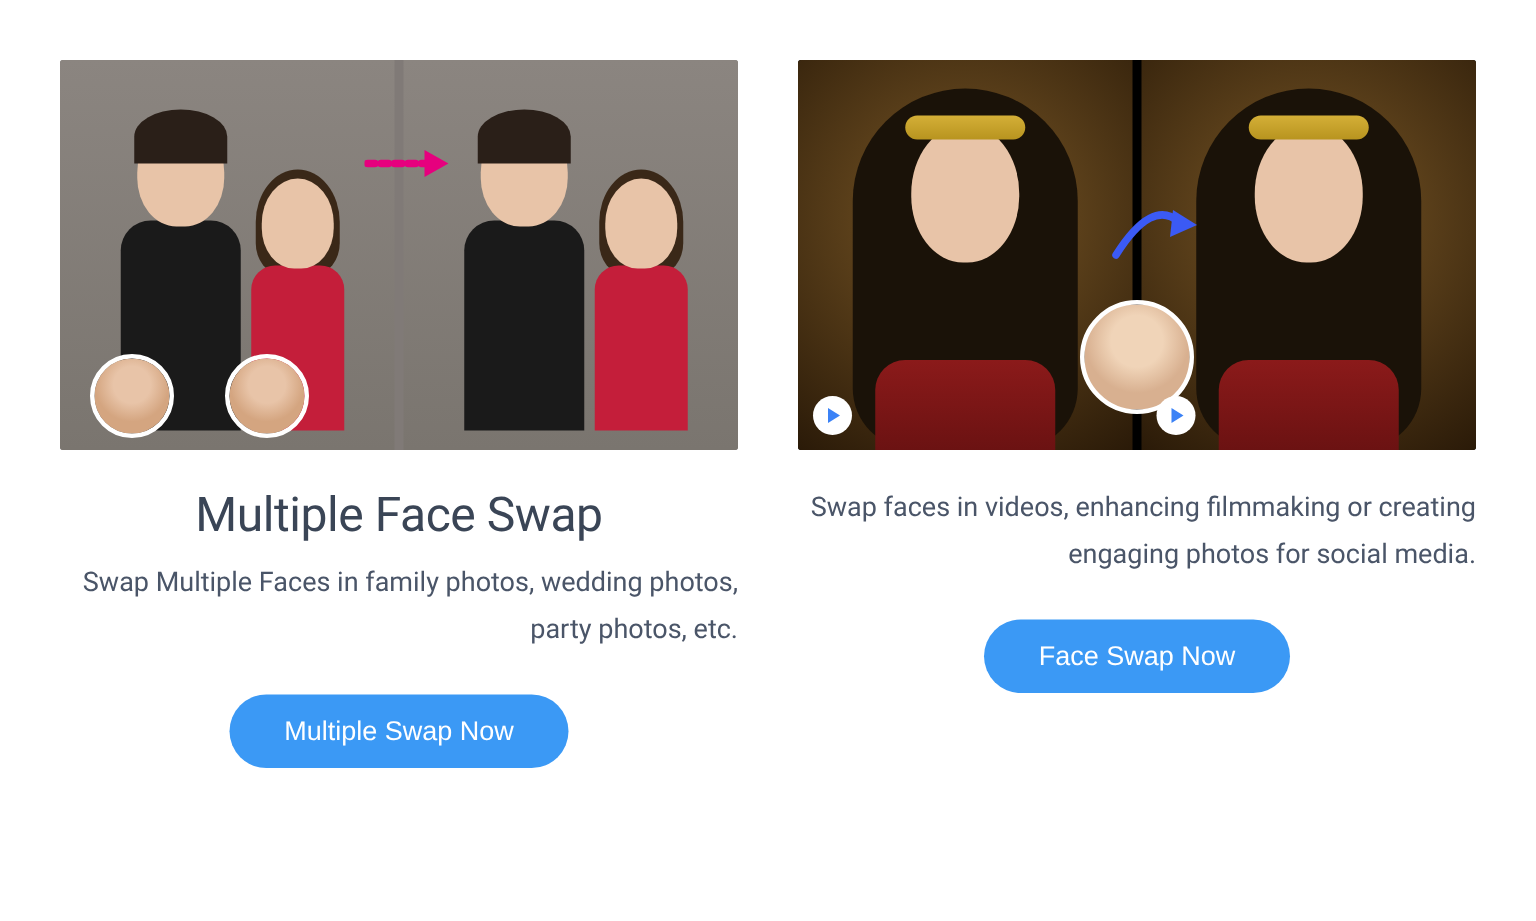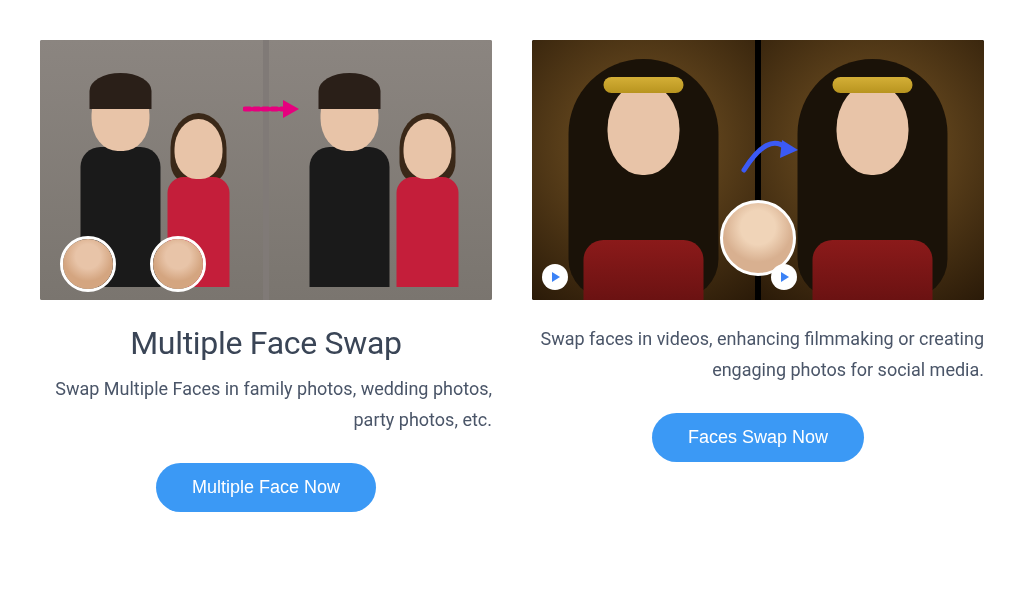--- a/index.html
+++ b/index.html
@@ -325,21 +325,21 @@
             <div class="woman-head">
                 <div class="woman-hair"></div>
               </div>
             <div class="woman-body"></div>
           </div>
         </div>
       </div>
     </div>
     <h2 class="card-title">Multiple Face Swap</h2>
     <p class="card-desc">Swap Multiple Faces in family photos, wedding photos, party photos, etc.</p>
-    <button class="cta-btn">Multiple Face Now</button>
+    <button class="cta-btn">Multiple Swap Now</button>
   </div>
 
   <div class="card">
     <div class="image-box card2-img">
       <div class="card2-left">
         <div class="wonder-woman">
           <div class="ww-hair"></div>
           <div class="ww-face"></div>
           <div class="ww-tiara"></div>
           <div class="ww-body"></div>
@@ -357,16 +357,16 @@
         <div class="wonder-woman">
           <div class="ww-hair"></div>
           <div class="ww-face"></div>
           <div class="ww-tiara"></div>
           <div class="ww-body"></div>
         </div>
         <div class="play-btn"></div>
       </div>
     </div>
     <p class="card-desc">Swap faces in videos, enhancing filmmaking or creating engaging photos for social media.</p>
-    <button class="cta-btn">Faces Swap Now</button>
+    <button class="cta-btn">Face Swap Now</button>
   </div>
 
 </div>
 
 </body></html>

